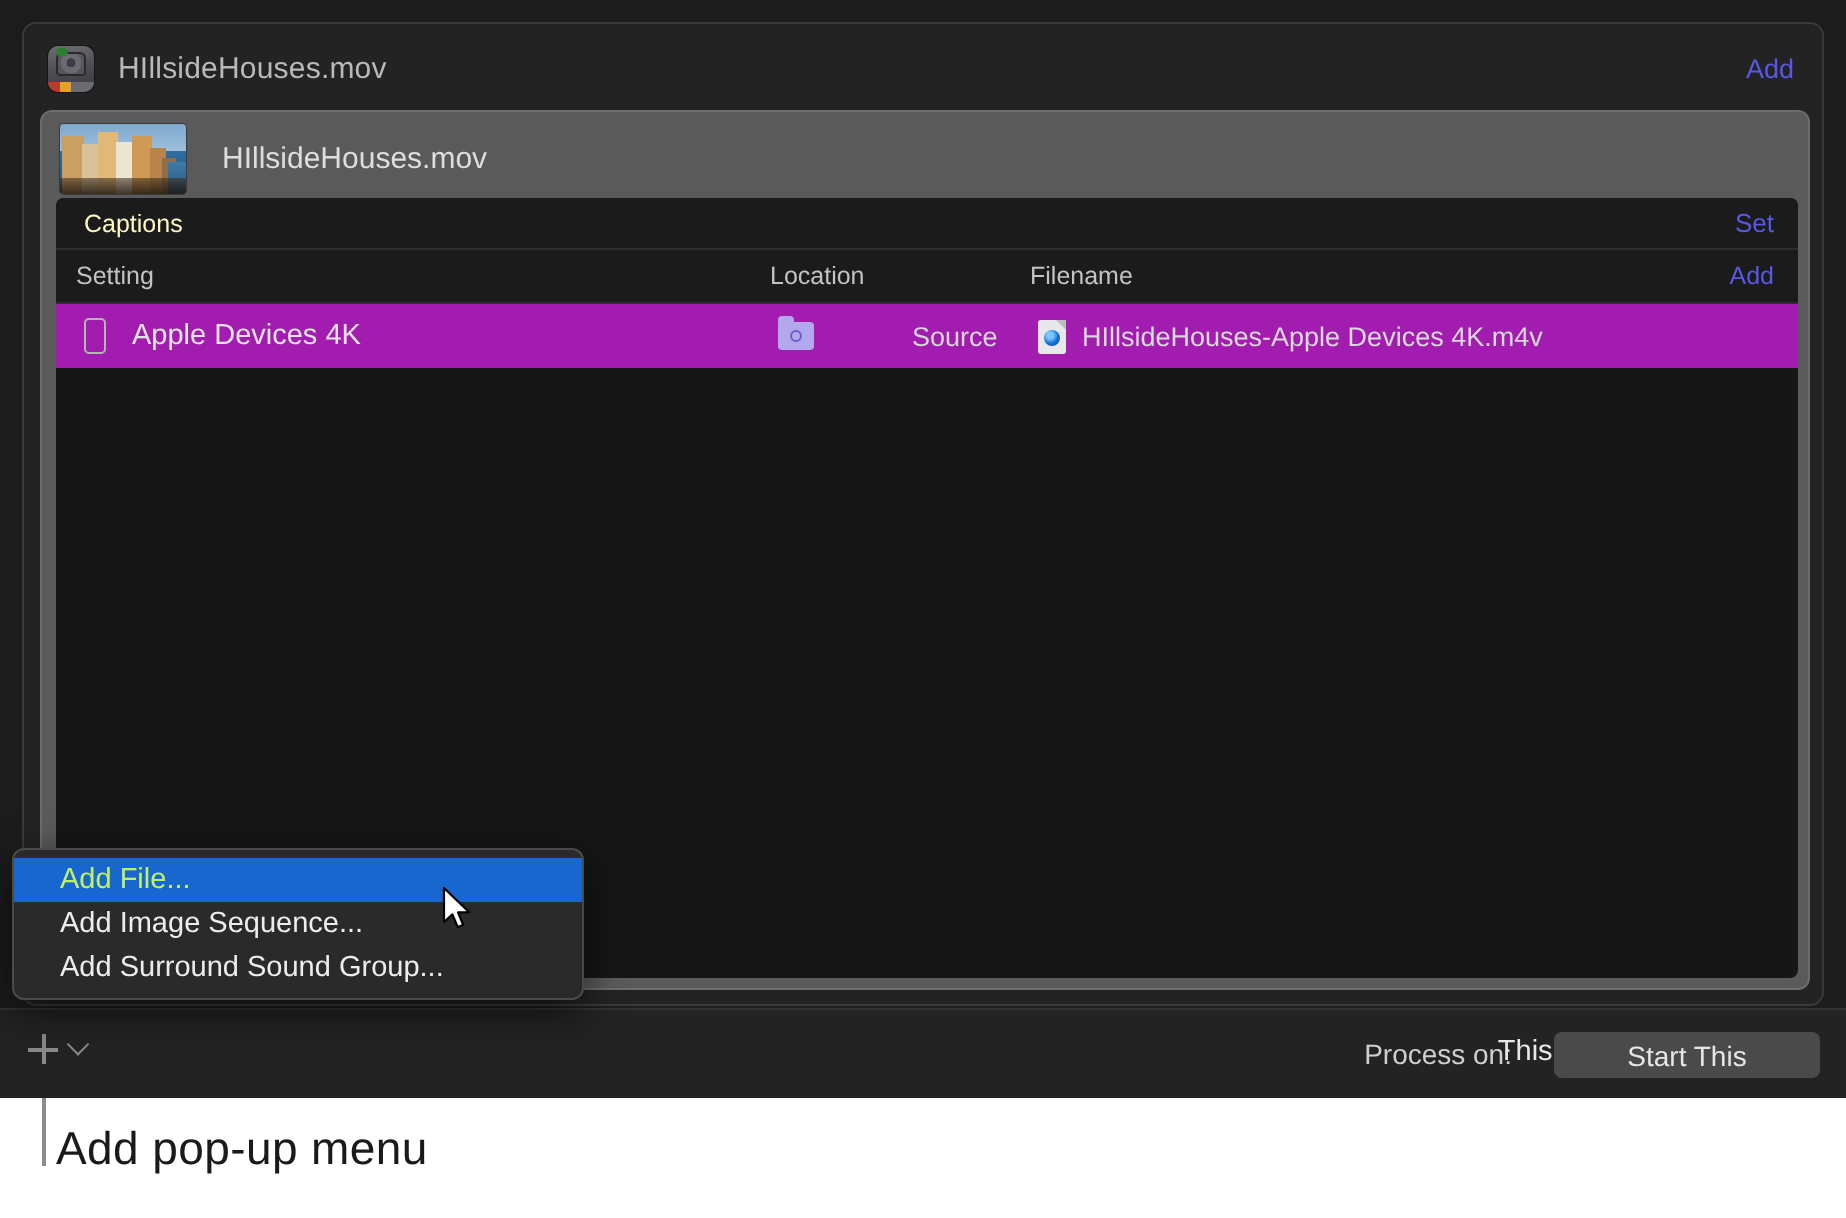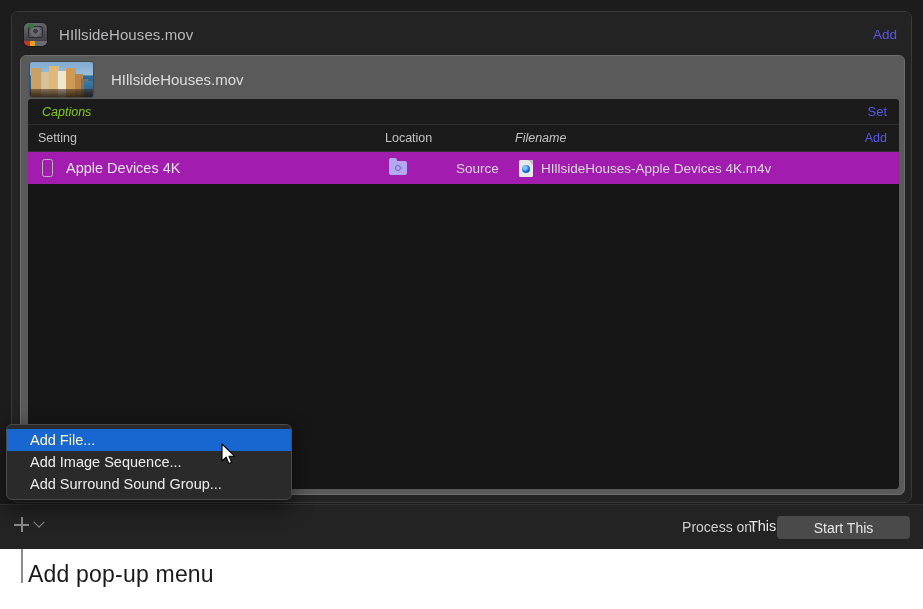--- a/index.html
+++ b/index.html
@@ -165,43 +165,42 @@
   .captions-row {
     height: 26px;
     display: flex;
     align-items: center;
     padding: 0 12px 0 14px;
     border-bottom: 1px solid #2e2e2e;
     background: #1b1b1b;
   }
   .captions-label {
     font-size: 12.5px;
-    color: #84cc16;
-    font-style: italic;
+    color: #fef9c3;
   }
   .captions-set {
     margin-left: auto;
     font-size: 13px;
     color: #5a57e6;
     cursor: default;
   }
 
   .col-head-row {
     height: 27px;
     display: flex;
     align-items: center;
     padding: 0 12px 0 10px;
     border-bottom: 1px solid #2e2e2e;
     background: #1b1b1b;
     font-size: 12.5px;
     color: #c3c3c3;
   }
   .col-setting  { width: 347px; flex: 0 0 auto; }
   .col-location { width: 130px; flex: 0 0 auto; }
-  .col-filename { flex: 1 1 auto; font-style: italic; }
+  .col-filename { flex: 1 1 auto; }
   .col-add {
     color: #5a57e6;
     flex: 0 0 auto;
     cursor: default;
   }
 
   .setting-row {
     height: 32px;
     display: flex;
     align-items: center;
@@ -295,21 +294,21 @@
     display: flex;
     align-items: center;
     padding-left: 23px;
     font-size: 14.5px;
     color: #ededed;
     cursor: default;
     white-space: nowrap;
   }
   .menu-item.selected {
     background: #1866d0;
-    color: #fef9c3;
+    color: #bef264;
   }
 
   
   .cursor {
     position: absolute;
     left: 221px; top: 443px;
     width: 16px; height: 23px;
     z-index: 60;
     pointer-events: none;
   }

